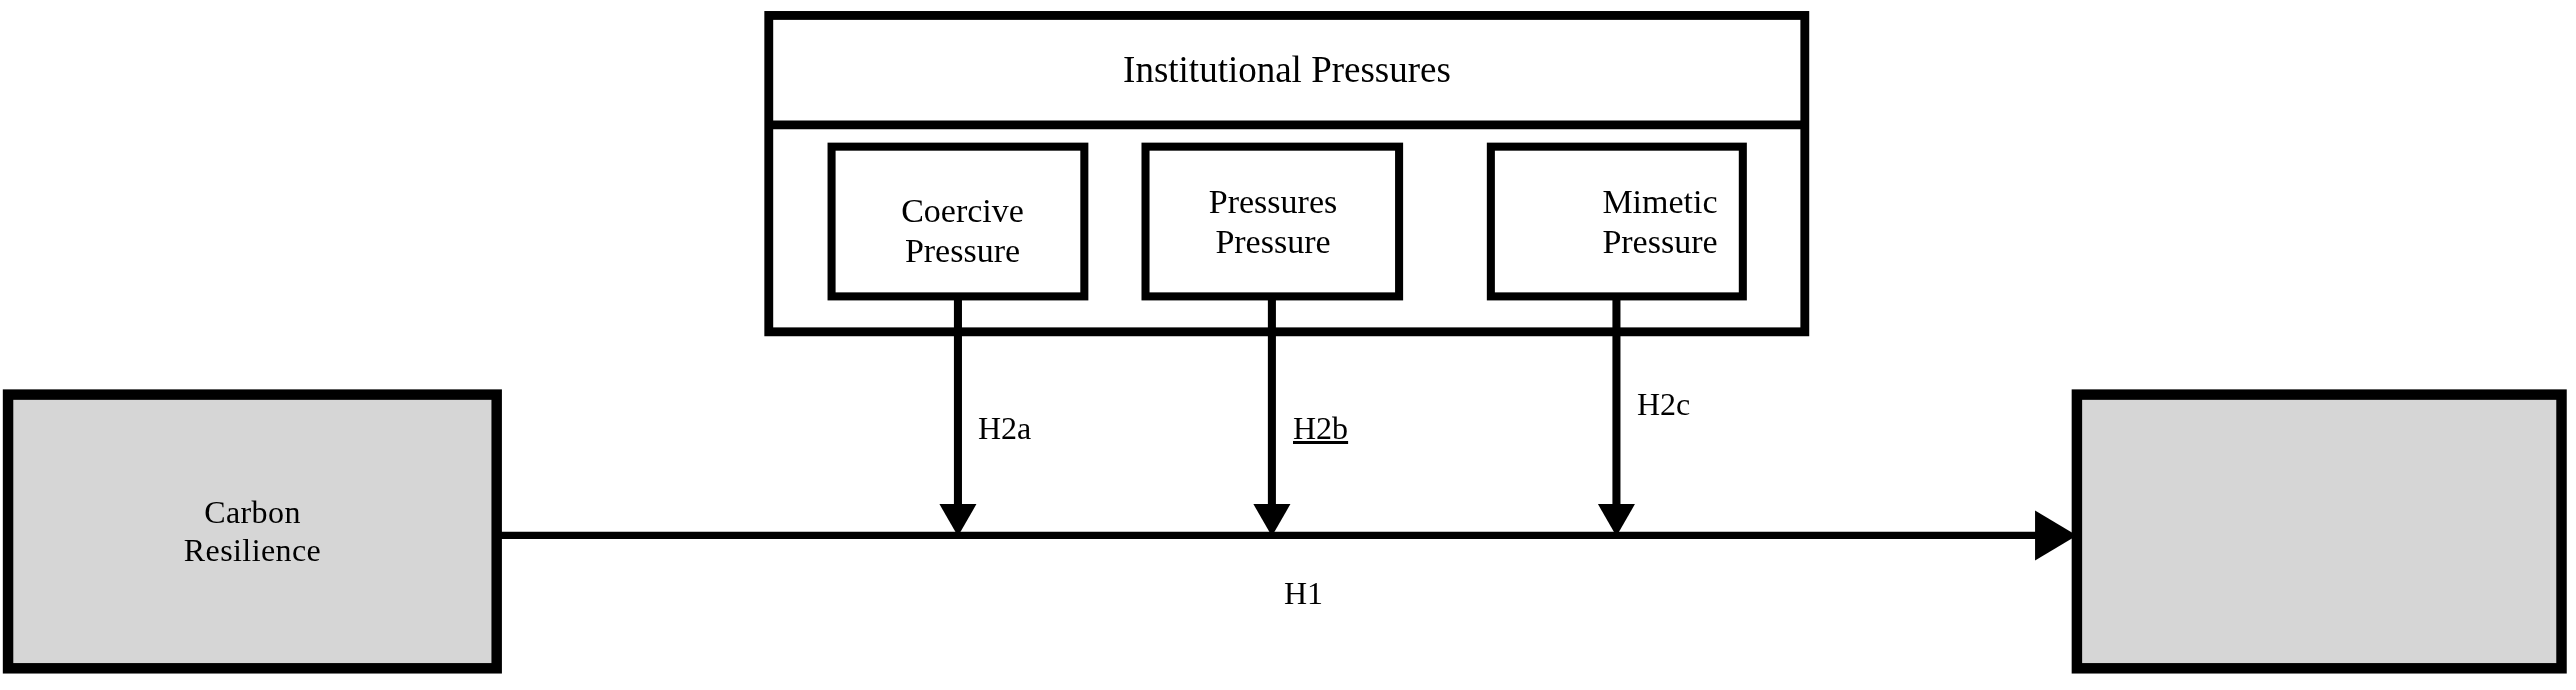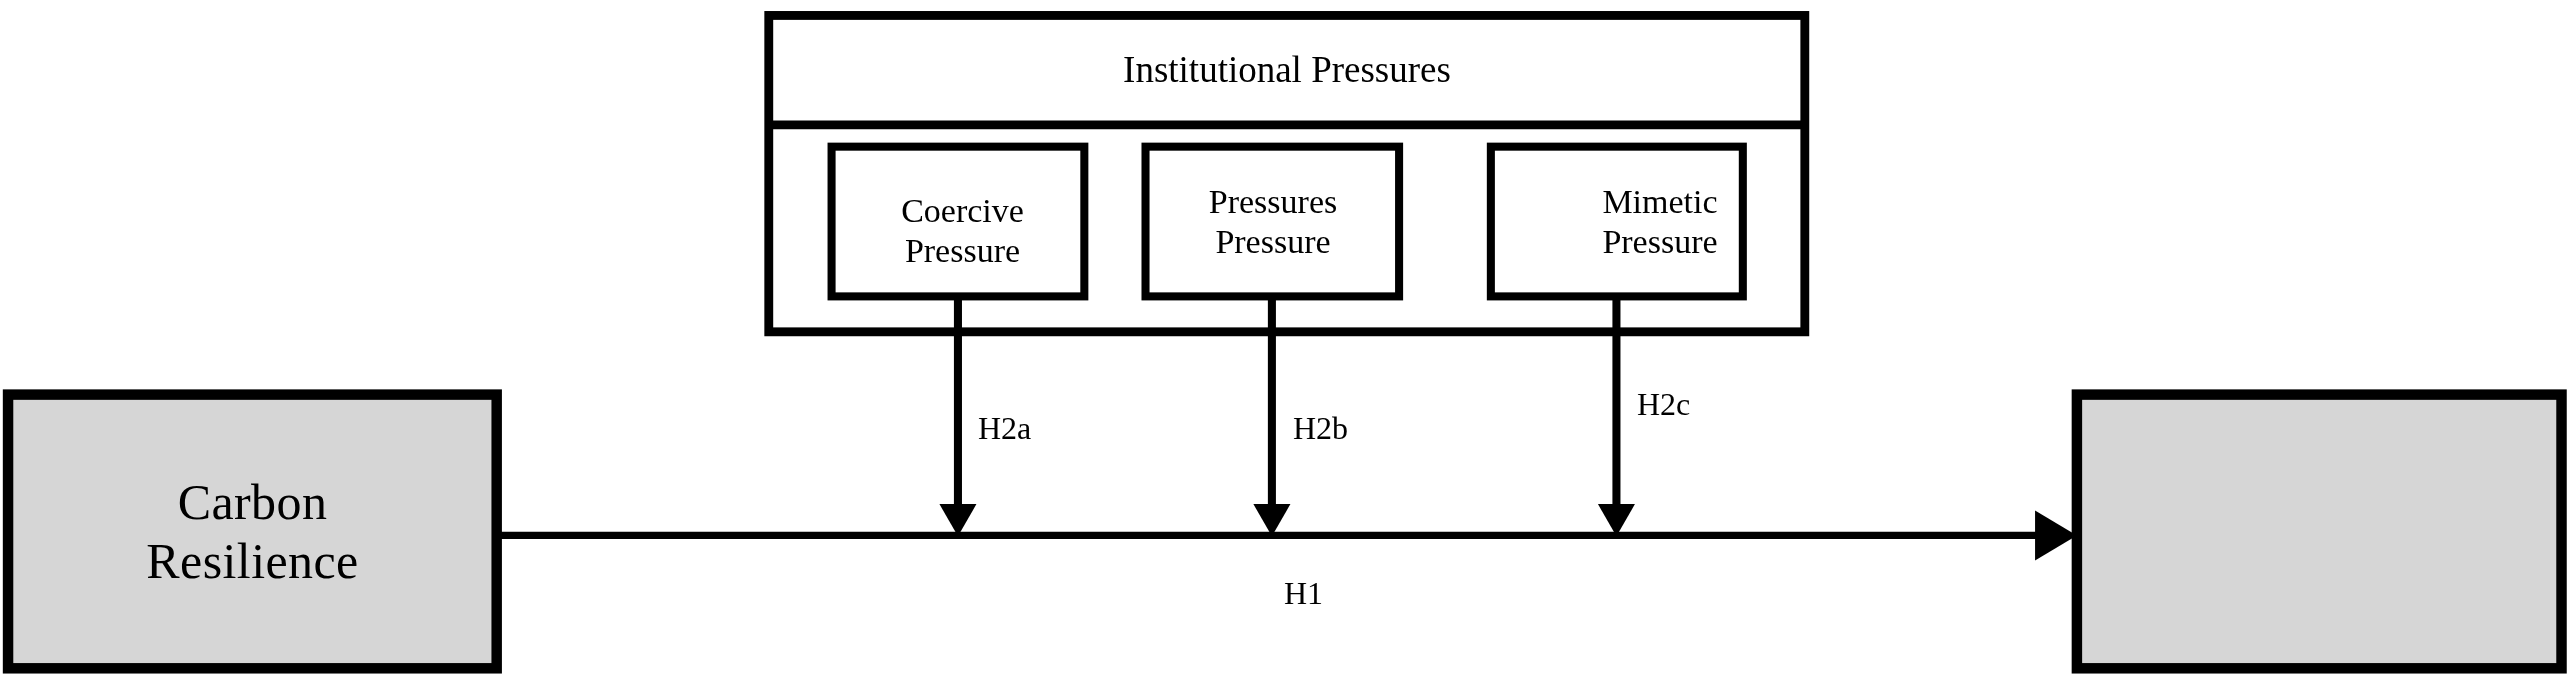--- a/index.html
+++ b/index.html
@@ -33,21 +33,21 @@
     align-items: center;
     justify-content: center;
     text-align: center;
     color: #000000;
     line-height: 1.18;
     white-space: pre-line;
     pointer-events: none;
     font-family: "Liberation Serif", "DejaVu Serif", serif;
   }
   .endpoint-label {
-    font-size: 50px;
+    font-size: 32px;
     letter-spacing: 0.4px;
   }
   .group-title {
     font-size: 37px;
     border-radius: 29px;
   }
   .sub-label {
     font-size: 34px;
   }
   .hyp-label {
@@ -98,21 +98,21 @@
 Pressure</div>
   <div class="txt sub-label" style="left:1150px; top:151px; width:246px; height:142px;">Pressures
 Pressure</div>
   <div class="txt sub-label" style="left:1495px; top:151px; width:244px; height:142px;padding-left:43px;">Mimetic
 Pressure</div>
 
   <div class="txt endpoint-label" style="left:14.5px; top:401px; width:476px; height:261px;">Carbon
 Resilience</div>
 
   <div class="txt hyp-label" style="left:978px; top:409px; width:161px; height:40px;">H2a</div>
-  <div class="txt hyp-label" style="left:1293px; top:409px; width:161px; height:40px;">H2b</div>
+  <div class="txt hyp-label" style="left:1293px; top:409px; width:161px; height:40px;text-decoration:underline;">H2b</div>
   <div class="txt hyp-label" style="left:1637px; top:385px; width:161px; height:40px;">H2c</div>
 
   <div class="txt hyp-label" style="left:1284px; top:574px; width:161px; height:40px; justify-content:flex-start;">H1</div>
 
   <div class="hit" style="left:8px; top:394px; width:489px; height:274px;"></div>
   <div class="hit" style="left:2077px; top:394px; width:485px; height:274px;"></div>
   <div class="hit" style="left:832px; top:147px; width:253px; height:150px;"></div>
   <div class="hit" style="left:1146px; top:147px; width:254px; height:150px;"></div>
   <div class="hit" style="left:1491px; top:147px; width:252px; height:150px;"></div>
   <div class="hit" style="left:769px; top:15.3px; width:1036px; height:109px;"></div>

